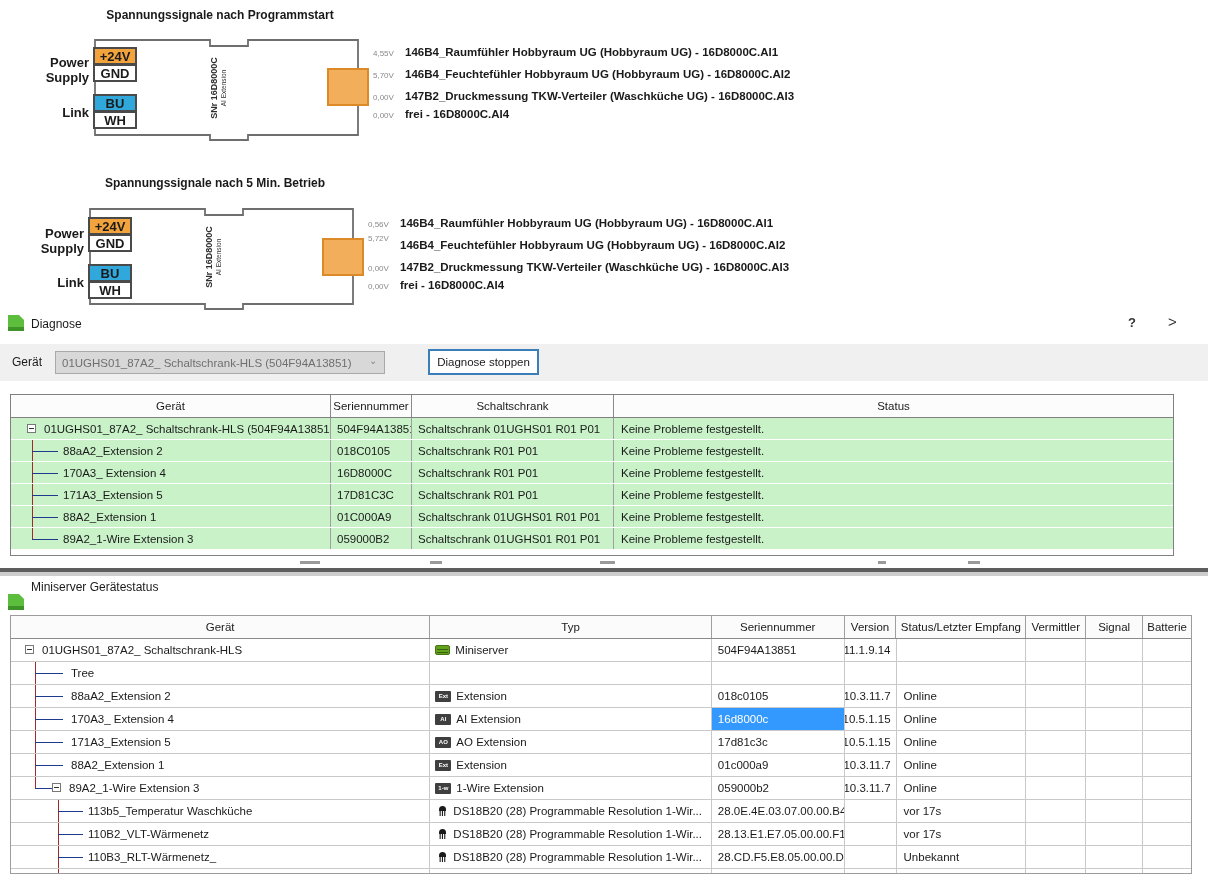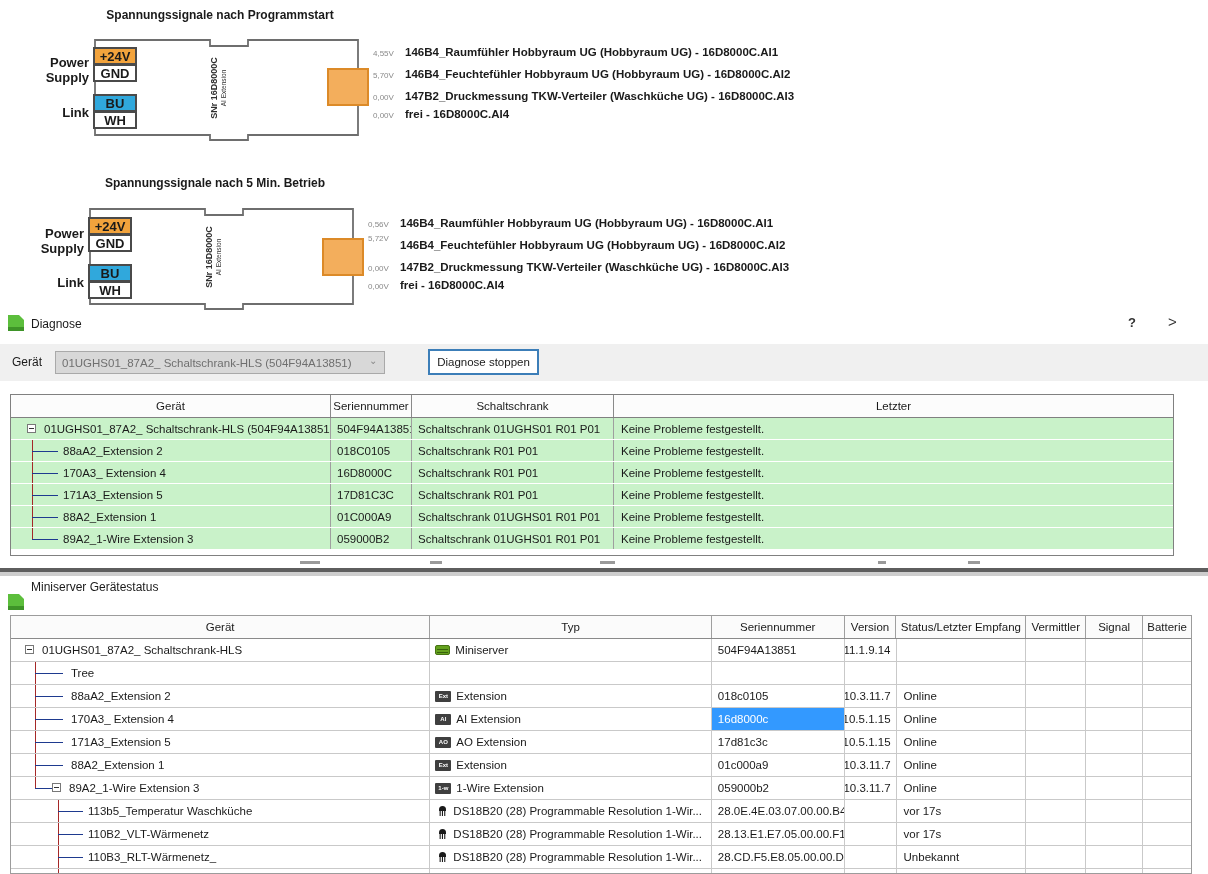--- a/index.html
+++ b/index.html
@@ -157,21 +157,21 @@
       <div class="combo-arrow">⌄</div>
     </div>
     <div class="abs btn" style="left:396px;top:5px;margin-left:32px;">Diagnose stoppen</div>
   </div>
 
   <div class="abs tbl" style="left:10px;top:394px;width:1164px;height:162px;">
     <div class="trow t1-head">
       <div class="c hc t1-c1">Gerät</div>
       <div class="c hc t1-c2" style="padding-left:0;justify-content:center;">Seriennummer</div>
       <div class="c hc t1-c3" style="padding-left:0;justify-content:center;">Schaltschrank</div>
-      <div class="c hc t1-c4" style="padding-left:0;justify-content:center;border-right:none;">Letzter</div>
+      <div class="c hc t1-c4" style="padding-left:0;justify-content:center;border-right:none;">Status</div>
     </div>
 
     <div class="trow t1row">
       <div class="c t1-c1" style="padding-left:33px;">
         <span class="expander" style="left:16px;"></span>
         <span>01UGHS01_87A2_ Schaltschrank-HLS (504F94A13851)</span>
       </div>
       <div class="c t1-c2">504F94A13851</div>
       <div class="c t1-c3">Schaltschrank 01UGHS01 R01 P01</div>
       <div class="c t1-c4">Keine Probleme festgestellt.</div>

